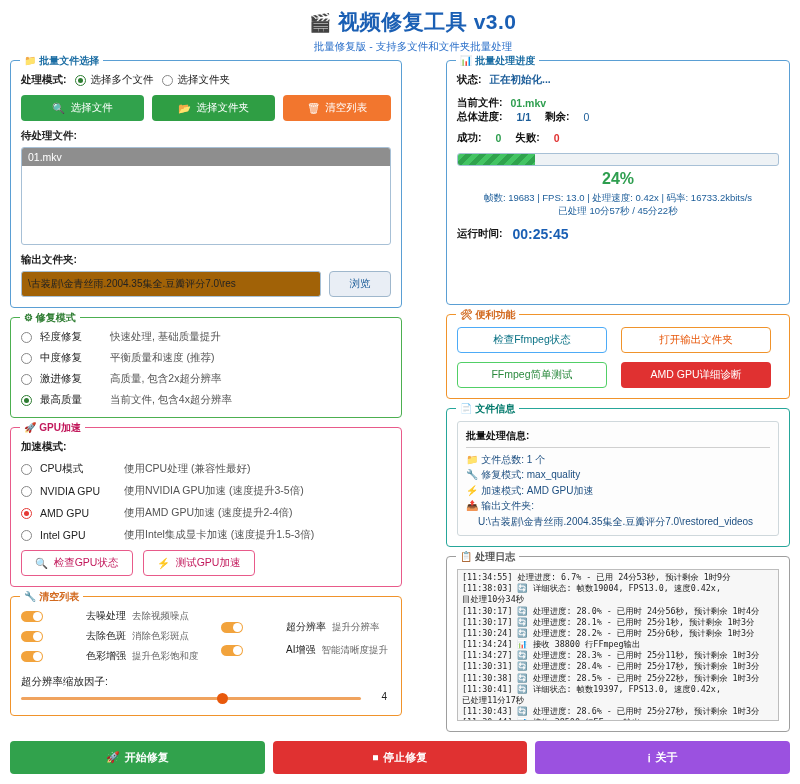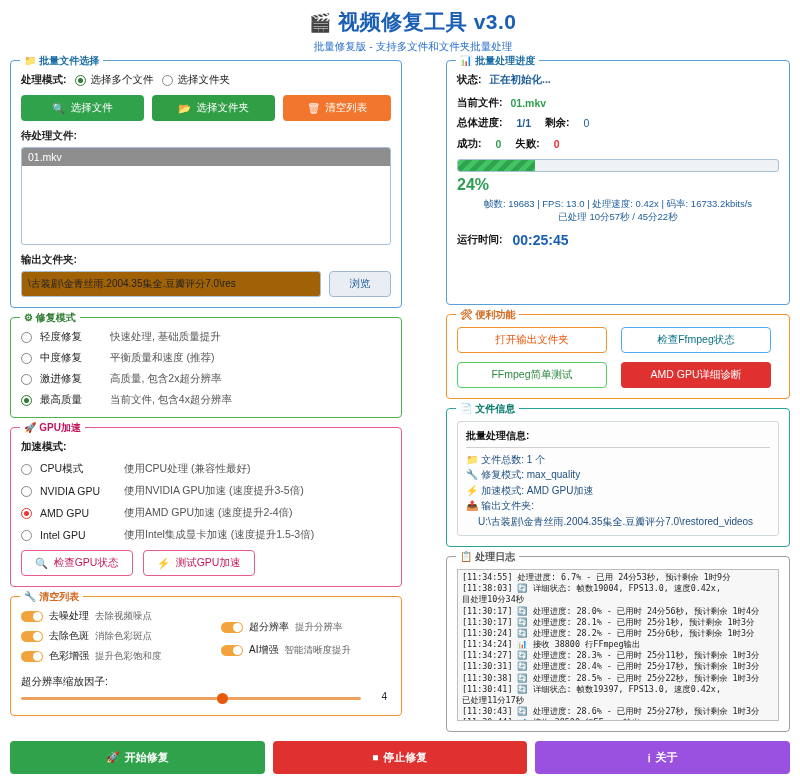--- a/index.html
+++ b/index.html
@@ -113,21 +113,21 @@
 
   
   .pbar {
     height: 13px; border: 1px solid #a7c0d6; border-radius: 3px;
     background: #eef2f5; overflow: hidden; margin-top: 8px;
   }
   .pbar .fill {
     height: 100%;
     background: repeating-linear-gradient(135deg,#43c463 0 5px,#2fa34d 5px 10px);
   }
-  .pct { text-align: left; font-size: 16px; font-weight: bold; color: #2e9e4f; margin-top: 4px; }
+  .pct { text-align: center; font-size: 16px; font-weight: bold; color: #2e9e4f; margin-top: 4px; }
   .stat-line { font-size: 9.5px; color: #1c5d99; text-align: center; }
 
   
   .infobox {
     border: 1px solid #cfd8dc; border-radius: 3px;
     background: #fdfdfd; padding: 6px 8px;
     font-size: 10px; color: #1c4e80; line-height: 1.55;
   }
   .infobox .hd { color: #111; font-weight: bold; }
   .infobox hr { border: 0; border-top: 1px solid #d0d0d0; margin: 3px 0 4px 0; }
@@ -138,21 +138,21 @@
     height: 152px; overflow: hidden; padding: 2px 4px;
     font-family: "DejaVu Sans Mono", monospace;
     font-size: 8.4px; line-height: 1.33; color: #222;
   }
   .logbox .ln { white-space: pre; }
 
   
   .tgl { width: 22px; height: 11px; border-radius: 6px; background: #f2a33c; position: relative; flex: none; }
   .tgl::after { content:""; position:absolute; right:1px; top:1px; width:9px; height:9px; border-radius:50%; background:#fff; }
   .opt { display: flex; align-items: center; gap: 6px; font-size: 10px; color: #222; margin-bottom: 6px; }
-  .opt .nm { color: #222; }
+  .opt .nm { color: #222; margin-left: 37px; }
   .opt .ds { color: #666; font-size: 9.5px; }
 
   
   .slider { position: relative; height: 14px; margin-top: 2px; }
   .slider .track { position: absolute; left: 0; right: 30px; top: 6px; height: 3px; background: #f0a35e; border-radius: 2px; }
   .slider .knob { position: absolute; left: 196px; top: 2px; width: 11px; height: 11px; border-radius: 50%; background: #e8590c; }
   .slider .val { position: absolute; right: 4px; top: 0; font-size: 10px; color: #222; }
 
   
   .bottom { display: flex; gap: 8px; padding: 0 10px; }
@@ -331,21 +331,21 @@
 
     <div class="col-right">
 
       <div class="group g-blue" style="height:245px">
         <div class="legend">📊 <span>批量处理进度</span></div>
 
         <div class="row" style="margin-bottom:9px">
           <span class="lbl lbl-b" style="color:#111">状态:</span>
           <span class="lbl strong-blue">正在初始化...</span>
         </div>
-        <div class="row" style="margin-bottom:6px">
+        <div class="row" style="margin-bottom:0">
           <span class="lbl lbl-b" style="color:#111">当前文件:</span>
           <span class="lbl strong-green">01.mkv</span>
         </div>
         <div class="row" style="margin-bottom:7px; gap:14px">
           <span class="lbl lbl-b" style="color:#111">总体进度:</span>
           <span class="lbl strong-blue">1/1</span>
           <span class="lbl lbl-b" style="color:#111">剩余:</span>
           <span class="lbl val-blue">0</span>
         </div>
         <div class="row" style="gap:14px">
@@ -364,22 +364,22 @@
 
         <div class="row mt8" style="gap:10px">
           <span class="lbl lbl-b" style="color:#111">运行时间:</span>
           <span style="font-size:14px;font-weight:bold;color:#1a5fb4">00:25:45</span>
         </div>
       </div>
 
       <div class="group g-orange">
         <div class="legend">🛠 <span>便利功能</span></div>
         <div class="row" style="gap:14px; margin-bottom:9px">
+          <button class="btn btn-outline-teal" style="width:150px">检查Ffmpeg状态</button>
           <button class="btn btn-outline-orange" style="width:150px">打开输出文件夹</button>
-          <button class="btn btn-outline-teal" style="width:150px">检查Ffmpeg状态</button>
         </div>
         <div class="row" style="gap:14px">
           <button class="btn btn-outline-green" style="width:150px">FFmpeg简单测试</button>
           <button class="btn btn-red" style="width:150px">AMD GPU详细诊断</button>
         </div>
       </div>
 
       <div class="group g-teal">
         <div class="legend">📄 <span>文件信息</span></div>
         <div class="infobox">

